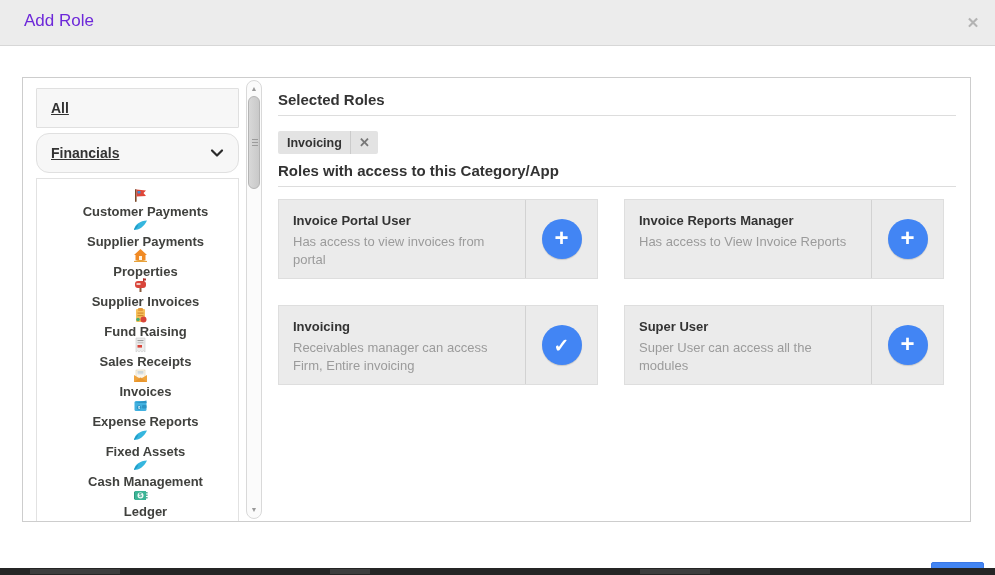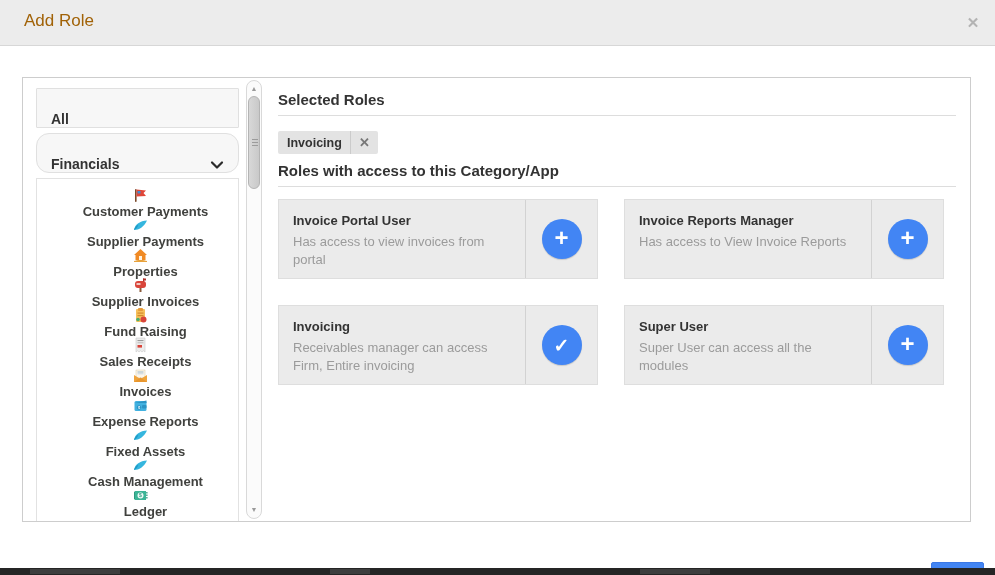--- a/index.html
+++ b/index.html
@@ -3,32 +3,32 @@
 <meta charset="utf-8">
 <style>
   * { margin:0; padding:0; box-sizing:border-box; }
   html,body { width:995px; height:575px; overflow:hidden; background:#fff;
     font-family:"Liberation Sans", sans-serif; }
   .modal { position:relative; width:995px; height:575px; background:#fff; }
 
   
   .modal-header { position:absolute; top:0; left:0; right:0; height:46px;
     background:#ececec; border-bottom:1px solid #d7d7d7; }
-  .modal-title { position:absolute; left:24px; top:11px; font-size:17px; color:#a16207; }
+  .modal-title { position:absolute; left:24px; top:11px; font-size:17px; color:#6d28d9; }
   .modal-close { position:absolute; right:12px; top:13px; width:20px; height:20px;
     color:#b3b3b3; font-size:15px; font-weight:bold; text-align:center; line-height:20px; cursor:pointer; }
 
   
   .content-panel { position:absolute; left:22px; top:77px; width:949px; height:445px;
     border:1px solid #cdcdcd; background:#fff; overflow:hidden; }
 
   
   .side-box { position:absolute; left:13px; width:203px; height:40px; background:#f7f7f7;
-    border:1px solid #e0e0e0; border-radius:1px; display:flex; align-items:flex-end;
-    padding:0 14px; font-size:14px; font-weight:bold; color:#333; cursor:pointer; }
+    border:1px solid #e0e0e0; border-radius:1px; display:flex; align-items:center;
+    padding:0 14px; font-size:14px; font-weight:bold; color:#333; cursor:pointer;text-decoration:underline; }
   .side-box.all { top:10px; }
   .side-box.cat { top:55px; justify-content:space-between;border-radius:13px; }
   .chev { width:14px; height:14px; }
   .side-list { position:absolute; left:13px; top:100px; width:203px; height:400px;
     background:#fff; border:1px solid #e2e2e2; padding-top:8px; overflow:hidden; }
   .side-item { height:30px; display:flex; align-items:center; padding-left:16px; cursor:pointer;flex-direction:column; }
   .side-item .ic { width:17px; height:17px; margin-right:11px; flex:0 0 17px; }
   .side-item .lbl { font-size:13px; font-weight:bold; color:#40413e; white-space:nowrap; }
 
   

